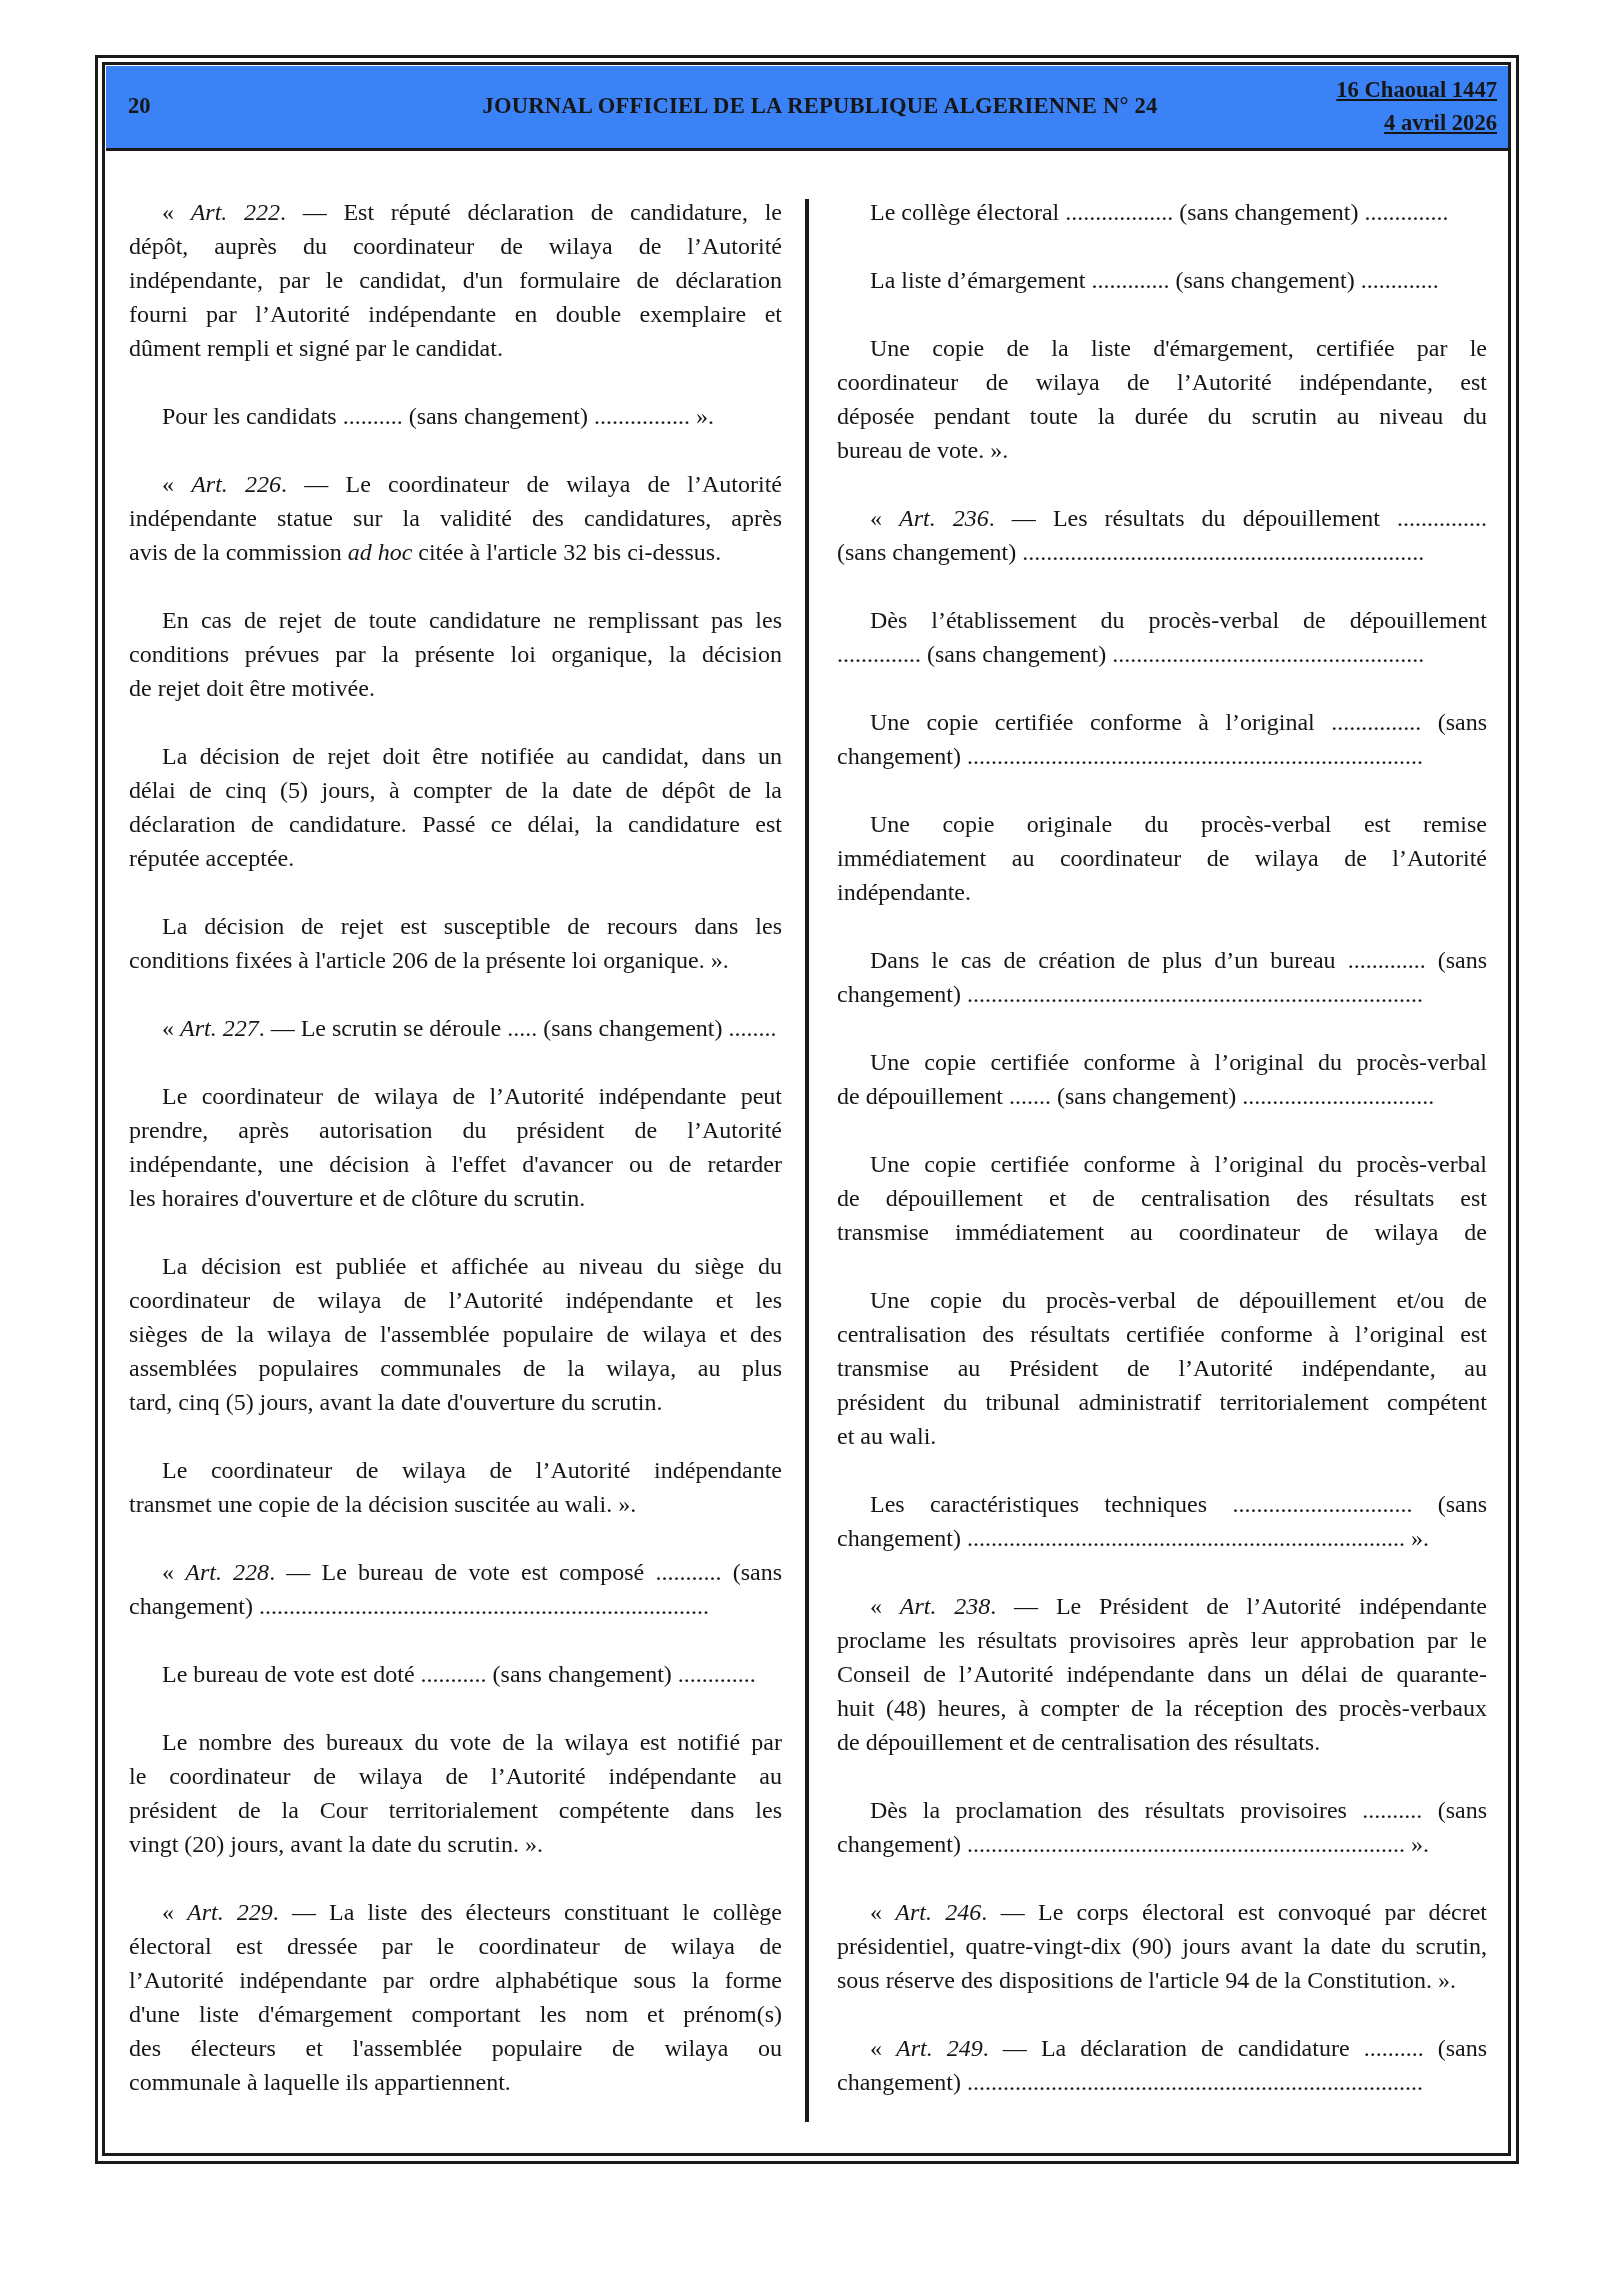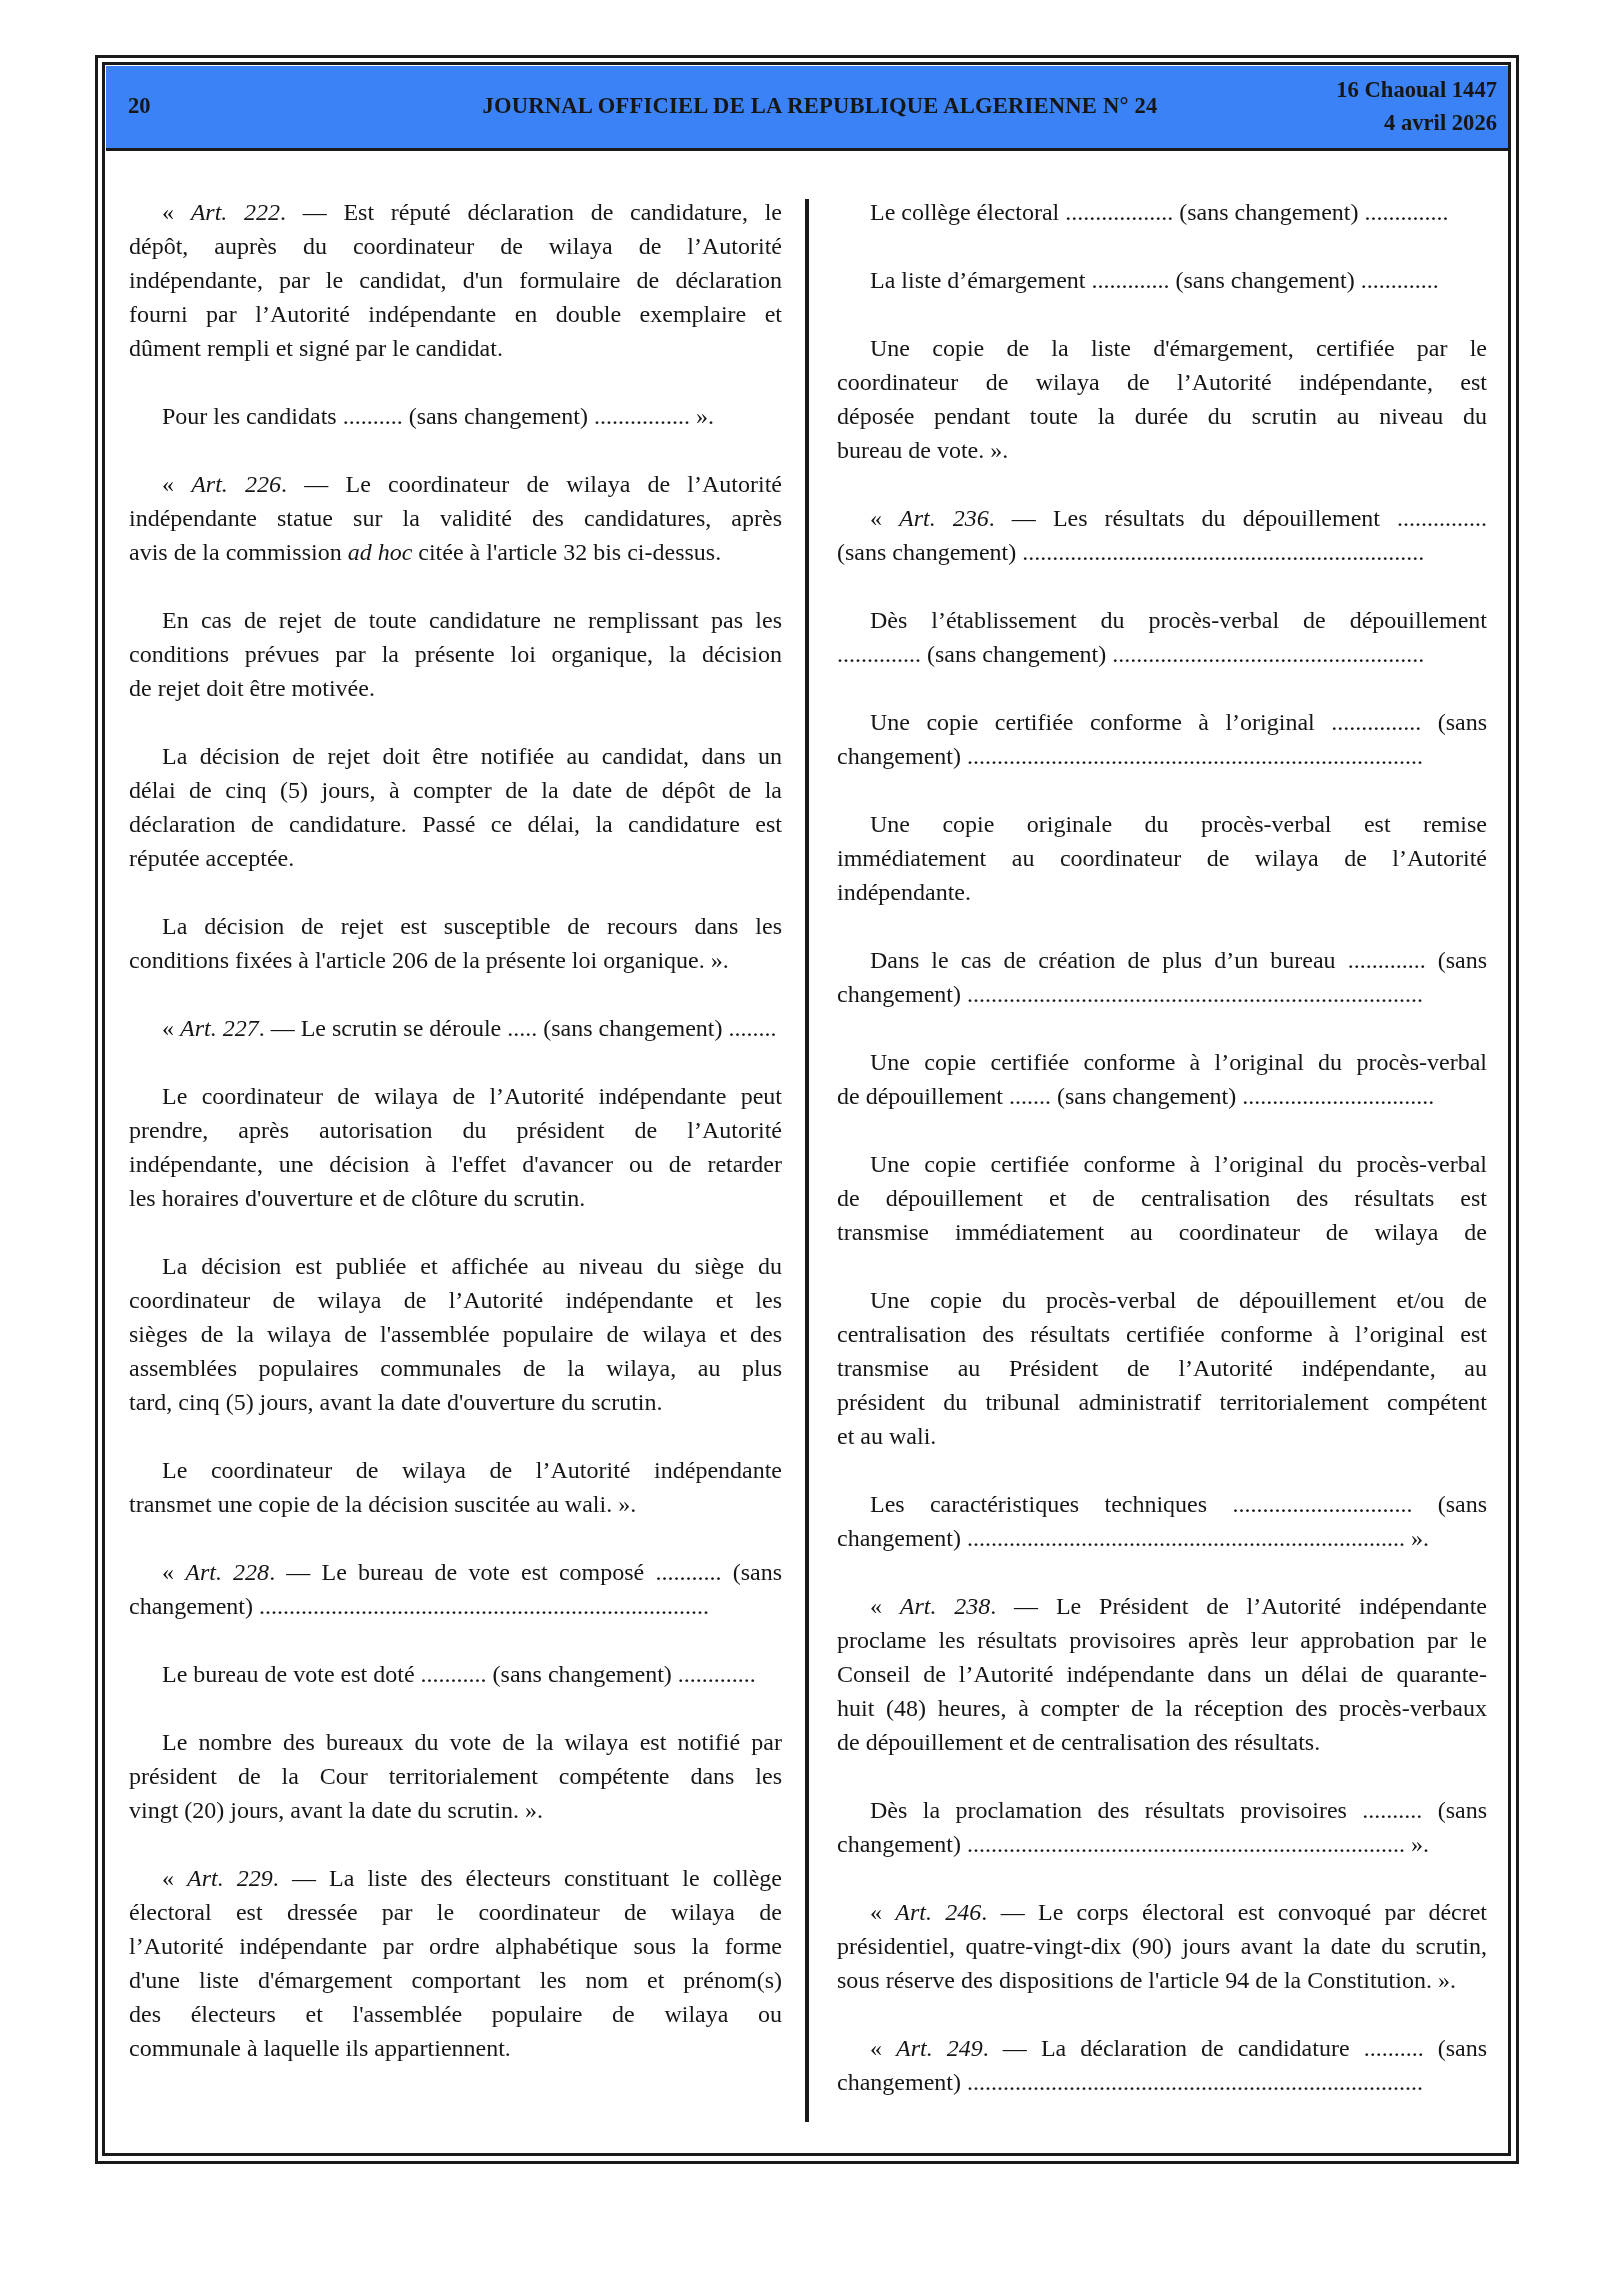--- a/index.html
+++ b/index.html
@@ -8,21 +8,21 @@
   .frame-outer { position: absolute; left: 95px; top: 55px; width: 1424px; height: 2109px;
                  border: 3.6px solid #1a1a1a; box-sizing: border-box; }
   .frame-inner { position: absolute; left: 102px; top: 62px; width: 1409px; height: 2094px;
                  border: 3.6px solid #1a1a1a; box-sizing: border-box; }
   .header { position: absolute; left: 106px; top: 66px; width: 1402px; height: 82px;
             background: #3b82f6; border-bottom: 3.6px solid #1a1a1a; box-sizing: content-box; }
   .hdr-page { position: absolute; left: 22px; top: 27px; font-weight: bold; font-size: 22.6px; }
   .hdr-title { position: absolute; left: 0; right: 0; top: 27px; text-align: center;
                font-weight: bold; font-size: 22.6px; letter-spacing: 0.2px; padding-left: 26px; }
   .hdr-date { position: absolute; right: 11px; top: 7.2px; text-align: right;
-              font-weight: bold; font-size: 22.6px; line-height: 33px; }
+              font-weight: bold; font-size: 22.6px; line-height: 33px; text-decoration: underline; }
   .divider { position: absolute; left: 805px; top: 199px; width: 3.6px; height: 1923px; background: #1a1a1a; }
   .col { position: absolute; top: 195px; font-size: 24px; }
   .col-left { left: 129px; width: 653px; line-height: 34px; }
   .col-right { left: 837px; width: 650px; line-height: 34px; }
   .para { margin: 0; }
   .col-left .para + .para { margin-top: 34px; }
   .col-right .para + .para { margin-top: 34px; }
   .line { display: block; white-space: nowrap; overflow: visible; }
   .line.j { text-align: justify; text-align-last: justify; white-space: normal; height: 34px; overflow: hidden; }
   .col-right .line.j { height: 34px; }
@@ -100,20 +100,21 @@
     </div>
     <div class="para">
       <span class="line first j">« <i>Art. 228</i>. — Le bureau de vote est composé ........... (sans</span>
       <span class="line">changement) ...........................................................................</span>
     </div>
     <div class="para">
       <span class="line first">Le bureau de vote est doté ........... (sans changement) .............</span>
     </div>
     <div class="para">
       <span class="line first j">Le nombre des bureaux du vote de la wilaya est notifié par</span>
+      <span class="line j">le coordinateur de wilaya de l’Autorité indépendante au</span>
       <span class="line j">président de la Cour territorialement compétente dans les</span>
       <span class="line">vingt (20) jours, avant la date du scrutin. ».</span>
     </div>
     <div class="para">
       <span class="line first j">« <i>Art. 229</i>. — La liste des électeurs constituant le collège</span>
       <span class="line j">électoral est dressée par le coordinateur de wilaya de</span>
       <span class="line j">l’Autorité indépendante par ordre alphabétique sous la forme</span>
       <span class="line j">d'une liste d'émargement comportant les nom et prénom(s)</span>
       <span class="line j">des électeurs et l'assemblée populaire de wilaya ou</span>
       <span class="line">communale à laquelle ils appartiennent.</span>

